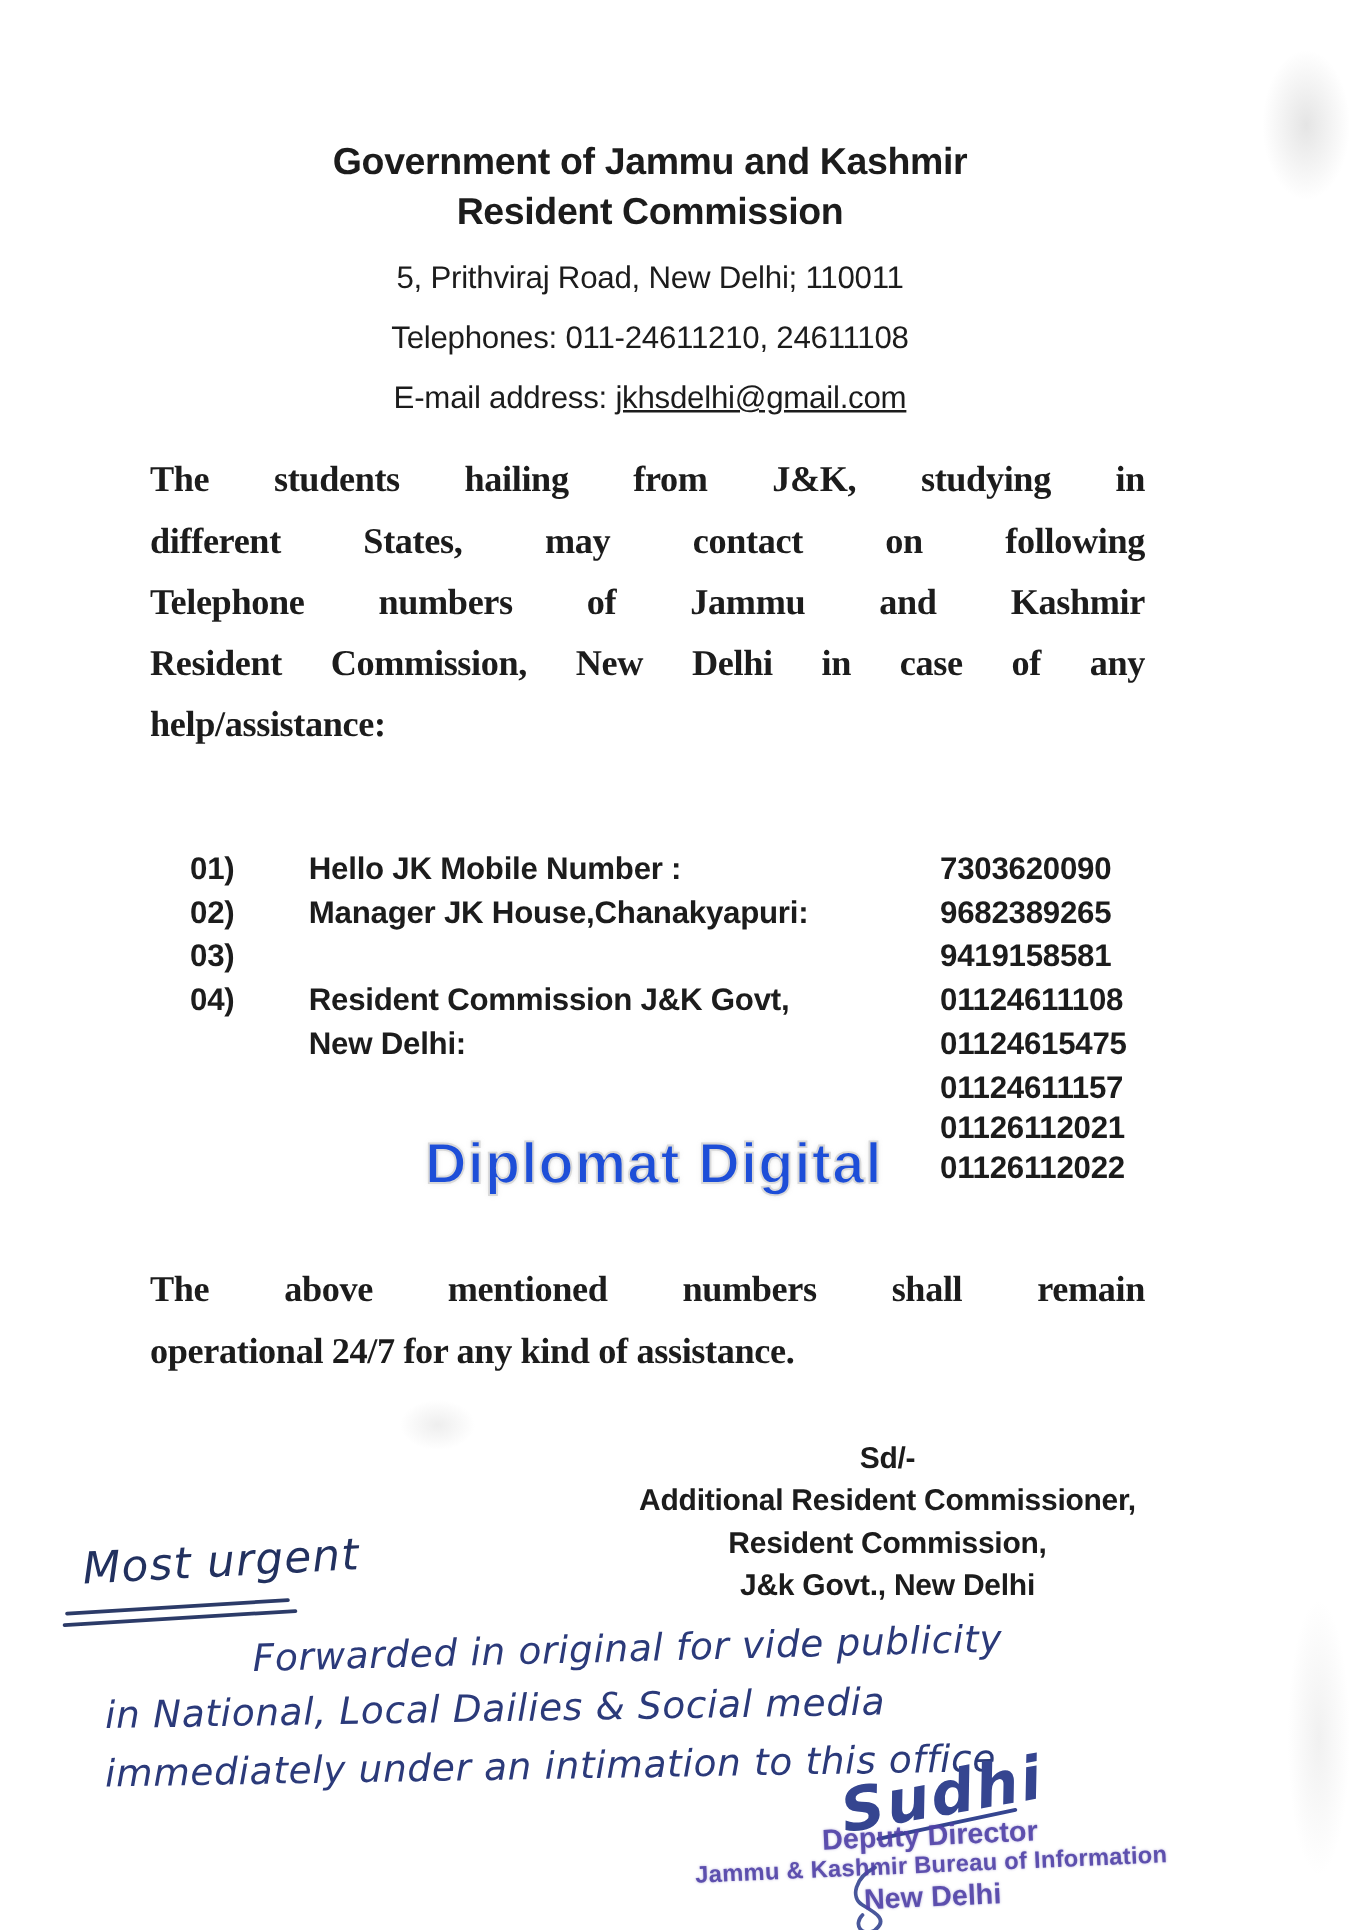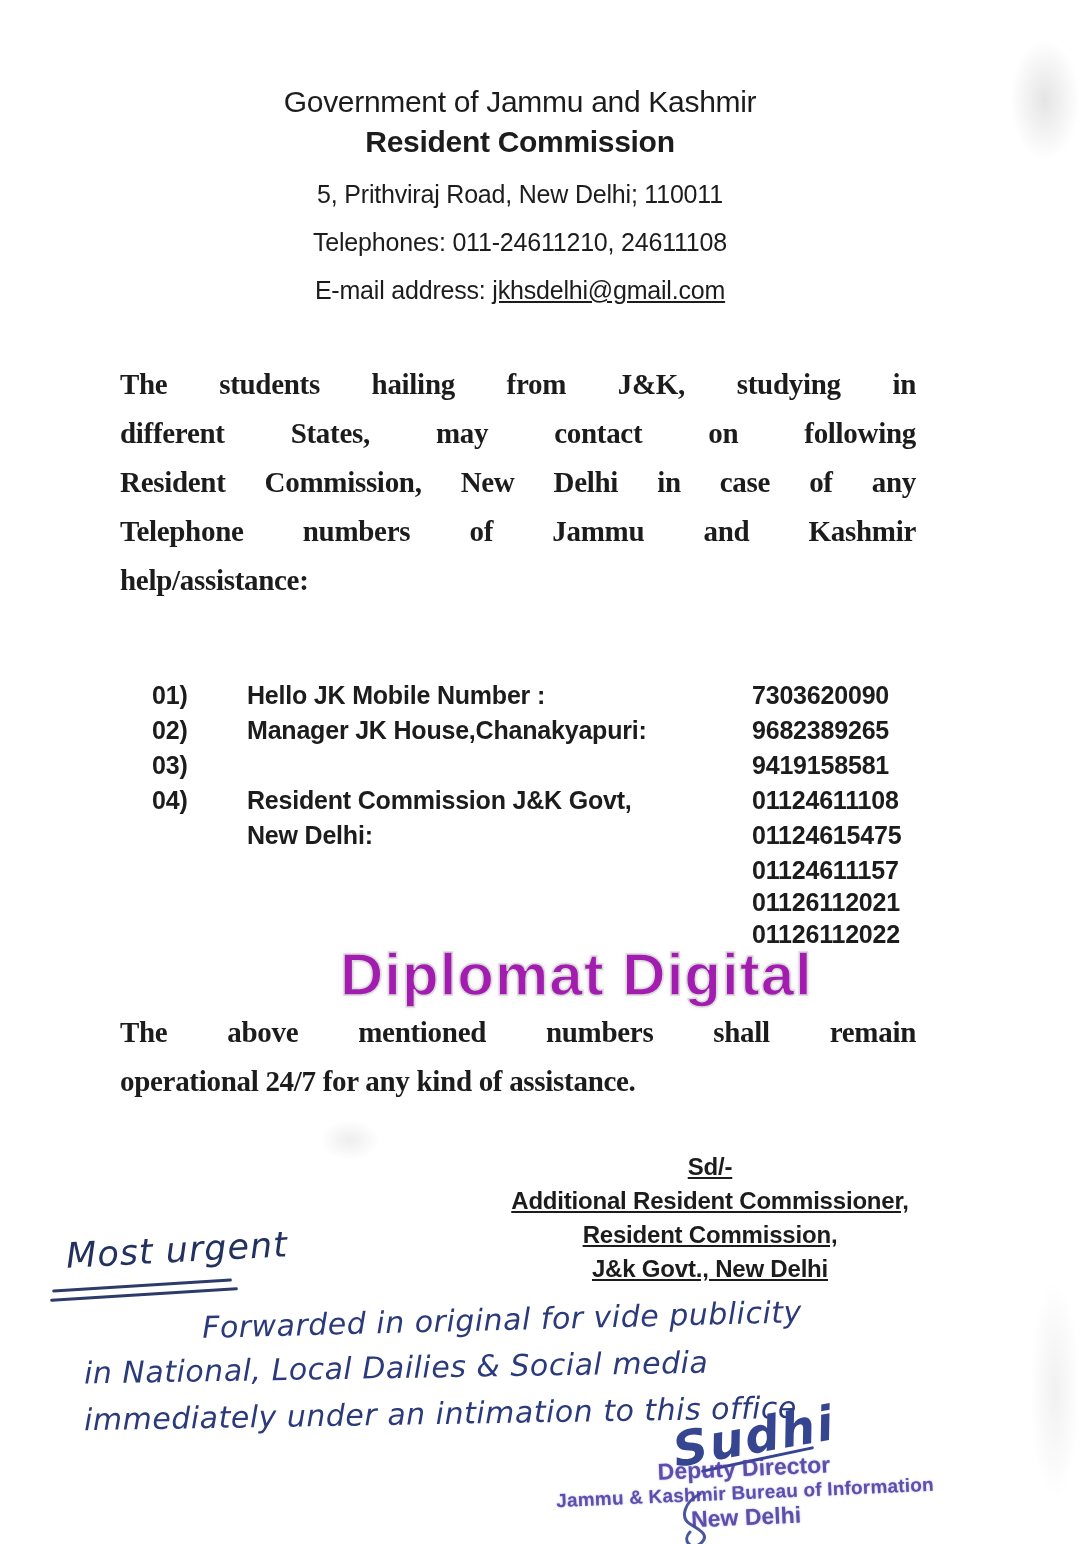--- a/index.html
+++ b/index.html
@@ -19,31 +19,30 @@
   .smudge-1 { left:1010px; top:40px; width:70px; height:120px;
     background:radial-gradient(closest-side, rgba(150,150,150,.25), rgba(150,150,150,0)); }
   .smudge-2 { left:320px; top:1120px; width:60px; height:40px;
     background:radial-gradient(closest-side, rgba(160,160,160,.18), rgba(160,160,160,0)); }
   .smudge-3 { left:1030px; top:1280px; width:50px; height:220px;
     background:radial-gradient(closest-side, rgba(160,160,160,.15), rgba(160,160,160,0)); }
 
   
   .watermark {
     position:absolute; left:340px; top:903px; width:380px;
-    font-size:60px; font-weight:bold; letter-spacing:1px;
-    color:#a21caf;
+    font-size:46px; font-weight:bold; letter-spacing:1px;
+    color:#1d4ed8;
     -webkit-text-stroke:1.5px #d9d9d9;
     text-shadow:0 0 4px rgba(170,170,170,.35);
     white-space:nowrap;
-    margin-top:37px;
   }
 
   
   .letterhead { position:absolute; left:190px; top:82px; width:660px; text-align:center; }
-  .org-name  { font-size:30px; font-weight:normal; line-height:40px; letter-spacing:-0.3px; }
+  .org-name  { font-size:30px; font-weight:bold; line-height:40px; letter-spacing:-0.3px;margin-top:28px; }
   .org-dept  { font-size:30px; font-weight:bold; line-height:40px; letter-spacing:-0.3px; }
   .addr      { font-size:25px; line-height:32px; letter-spacing:-0.2px;margin-top:16px; }
   .email     { text-decoration:underline;text-align:center; }
 
   
   .para { position:absolute; left:120px; width:796px; font-weight:bold; font-size:29px; letter-spacing:-0.3px;font-family:Liberation Serif, serif; }
   .para-intro   { top:360px; }
   .para-closing { top:1008px; }
   .pline { height:49px; line-height:49px; white-space:nowrap; }
   .pline.j { text-align:justify; text-align-last:justify; white-space:normal; }
@@ -51,21 +50,21 @@
   
   .contacts { position:absolute; left:152px; top:680px; width:770px; font-weight:bold; font-size:25px; letter-spacing:-0.2px; }
   .crow { position:relative; height:35px; line-height:30px; }
   .crow.short { height:32px; }
   .crow .num   { position:absolute; left:0; }
   .crow .label { position:absolute; left:95px; white-space:nowrap; }
   .crow .phone { position:absolute; left:600px; white-space:nowrap; }
 
   
   .sig-block { position:absolute; left:490px; top:1150px; width:440px; text-align:center;
-    font-weight:bold; font-size:24px; line-height:34px; letter-spacing:-0.2px;text-decoration:underline; }
+    font-weight:bold; font-size:24px; line-height:34px; letter-spacing:-0.2px; }
 
   
   .hw { font-family:"DejaVu Sans", sans-serif; font-style:italic; color:#2b3a7a; }
   .hw-urgent { position:absolute; left:66px; top:1230px; font-size:35px; transform:rotate(-3deg); color:#22315f; letter-spacing:1px; }
   .hw-underline { position:absolute; background:#2c3b68; height:3px; border-radius:2px; }
   .hw-u1 { left:52px; top:1284px; width:180px; transform:rotate(-3.5deg); }
   .hw-u2 { left:50px; top:1293px; width:188px; transform:rotate(-3.5deg); }
 
   .hw-note { position:absolute; left:0; top:0; width:1080px; font-size:30px; letter-spacing:0.5px; }
   .hw-note .nline { position:absolute; white-space:nowrap; }
@@ -102,22 +101,22 @@
     <div class="org-name">Government of Jammu and Kashmir</div>
     <div class="org-dept">Resident Commission</div>
     <div class="addr">5, Prithviraj Road, New Delhi; 110011</div>
     <div class="addr">Telephones: 011-24611210, 24611108</div>
     <div class="addr"><span>E-mail address: </span><span class="email">jkhsdelhi@gmail.com</span></div>
   </div>
 
   <div class="para para-intro">
     <div class="pline j">The students hailing from J&amp;K, studying in</div>
     <div class="pline j">different States, may contact on following</div>
+    <div class="pline j">Telephone numbers of Jammu and Kashmir</div>
     <div class="pline j">Resident Commission, New Delhi in case of any</div>
-    <div class="pline j">Telephone numbers of Jammu and Kashmir</div>
     <div class="pline">help/assistance:</div>
   </div>
 
   <div class="contacts">
     <div class="crow">
       <span class="num">01)</span>
       <span class="label">Hello JK Mobile Number :</span>
       <span class="phone">7303620090</span>
     </div>
     <div class="crow">

